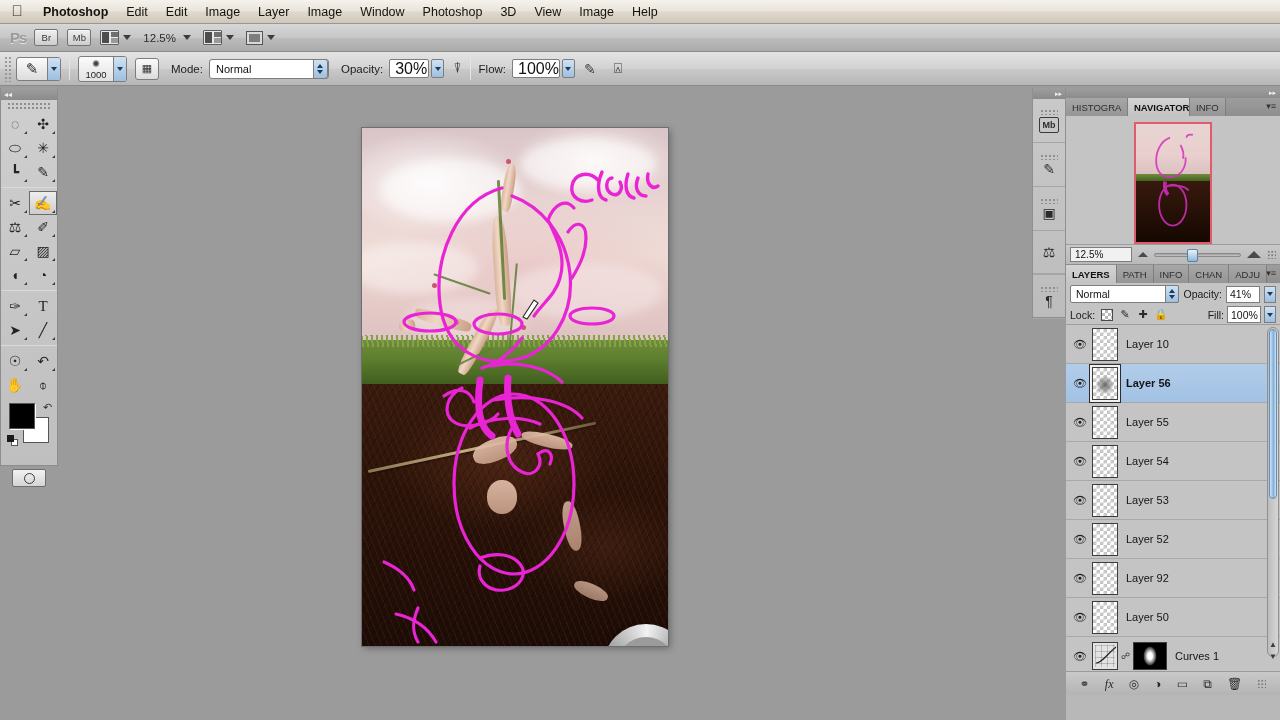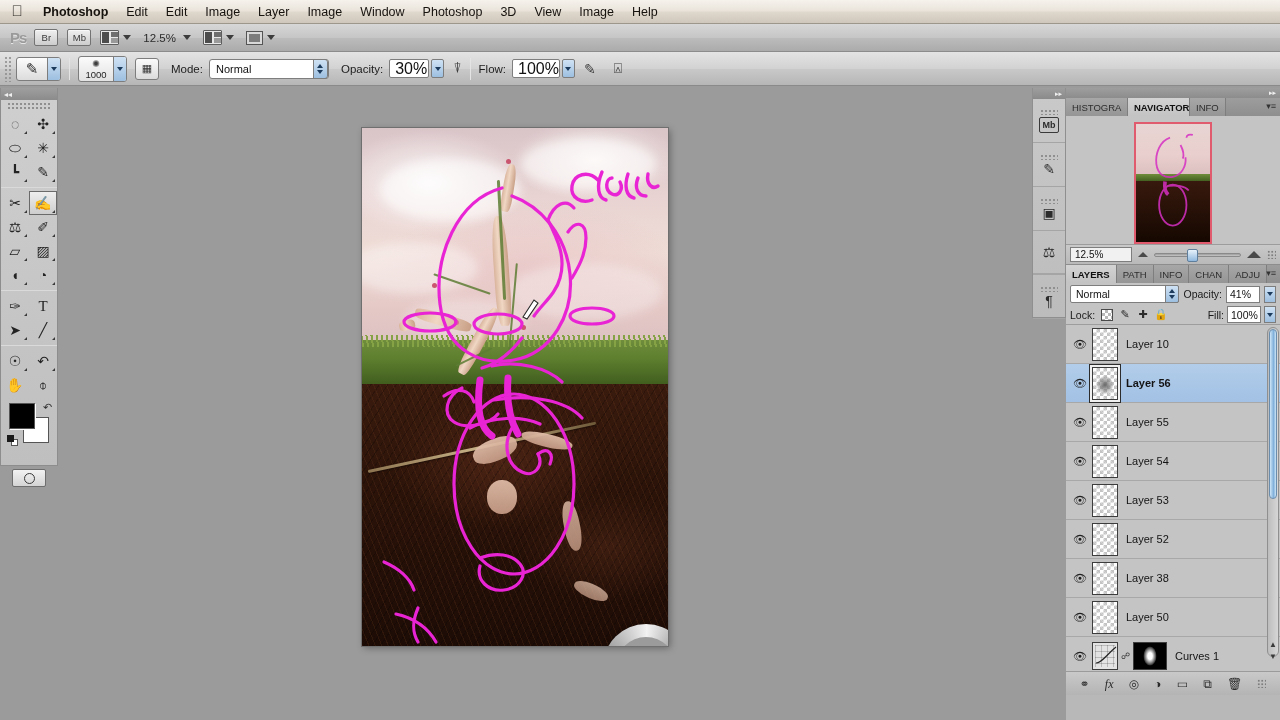--- a/index.html
+++ b/index.html
@@ -689,21 +689,21 @@
         <div class="lname">Layer 53</div>
       </div>
       <div class="layer">
         <div class="eye">👁</div>
         <div class="lthumb"></div>
         <div class="lname">Layer 52</div>
       </div>
       <div class="layer">
         <div class="eye">👁</div>
         <div class="lthumb"></div>
-        <div class="lname">Layer 38</div>
+        <div class="lname">Layer 92</div>
       </div>
       <div class="layer">
         <div class="eye">👁</div>
         <div class="lthumb"></div>
         <div class="lname">Layer 50</div>
       </div>
       <div class="layer">
         <div class="eye">👁</div>
         <div class="adj-thumb">
           <svg class="adj-curve" viewBox="0 0 22 18">

